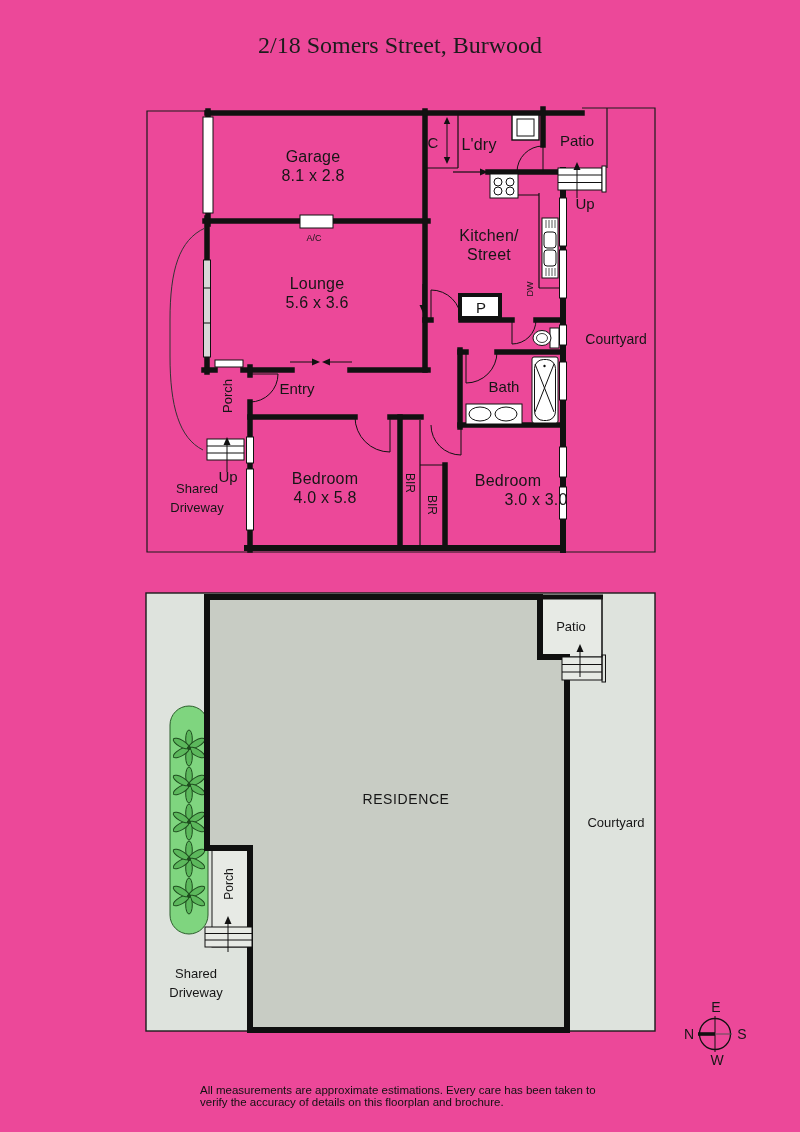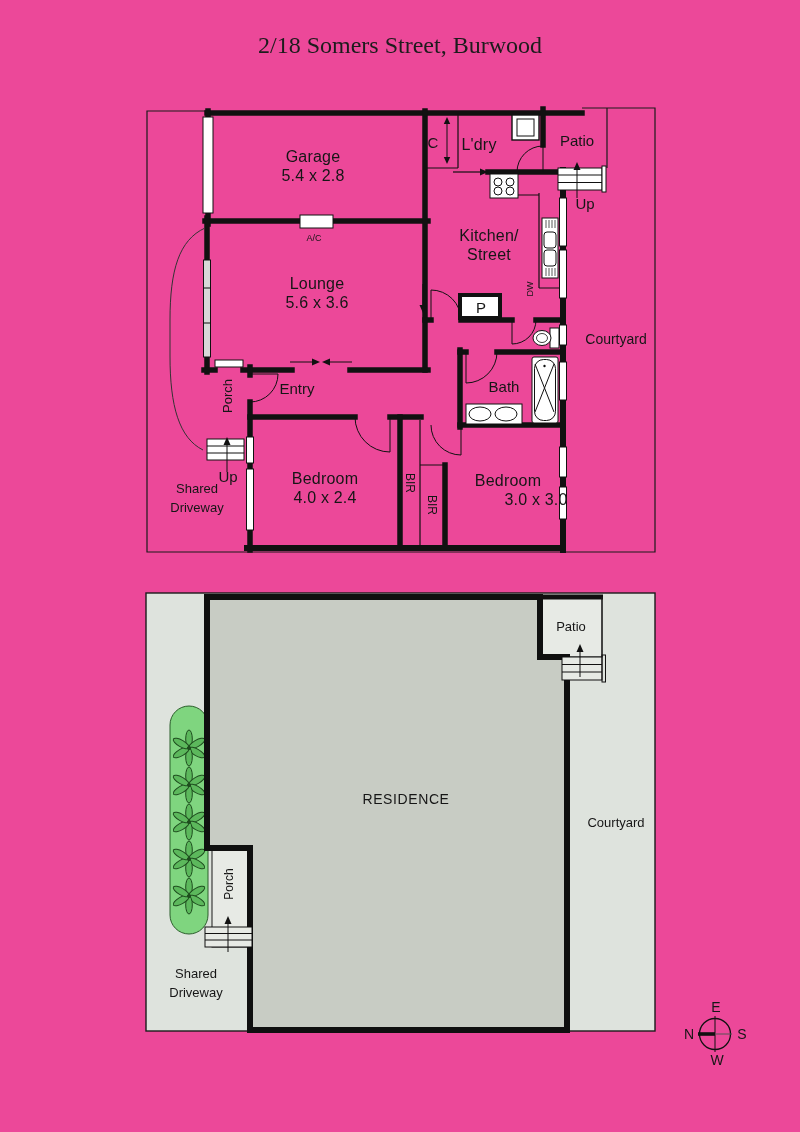--- a/index.html
+++ b/index.html
@@ -153,41 +153,41 @@
       </g>
       <g>
         <path d="M147,264 H169 M209,264 H187" stroke="#111" stroke-width="1.2" fill="none"></path>
         <polygon points="177,264 169,260.5 169,267.5" fill="#111"></polygon>
         <polygon points="179,264 187,260.5 187,267.5" fill="#111"></polygon>
       </g>
     </g>
   </svg>
 
   <div class="lbl s16" style="left:313px;top:157px">Garage</div>
-  <div class="lbl s16" style="left:313px;top:176px">5.4 x 2.8</div>
+  <div class="lbl s16" style="left:313px;top:176px">8.1 x 2.8</div>
   <div class="lbl s16" style="left:317px;top:284px">Lounge</div>
   <div class="lbl s16" style="left:317px;top:303px">5.6 x 3.6</div>
   <div class="lbl s9" style="left:314px;top:239px">A/C</div>
   <div class="lbl s15" style="left:433px;top:143px">C</div>
   <div class="lbl s16" style="left:479px;top:145px">L'dry</div>
   <div class="lbl s15" style="left:577px;top:141px">Patio</div>
   <div class="lbl s11" style="left:585px;top:204px">Up</div>
   <div class="lbl s16" style="left:489px;top:236px">Kitchen/</div>
   <div class="lbl s16" style="left:489px;top:255px">Street</div>
   <div class="lbl s9 rot-ccw" style="left:531px;top:289px">DW</div>
   <div class="lbl s15" style="left:481px;top:308px">P</div>
   <div class="lbl s14" style="left:616px;top:339px">Courtyard</div>
   <div class="lbl s15" style="left:504px;top:387px">Bath</div>
   <div class="lbl s15" style="left:297px;top:389px">Entry</div>
   <div class="lbl s13 rot-ccw" style="left:228px;top:396px">Porch</div>
   <div class="lbl s11" style="left:228px;top:477px">Up</div>
   <div class="lbl s13" style="left:197px;top:489px">Shared</div>
   <div class="lbl s13" style="left:197px;top:508px">Driveway</div>
   <div class="lbl s16" style="left:325px;top:479px">Bedroom</div>
-  <div class="lbl s16" style="left:325px;top:498px">4.0 x 2.4</div>
+  <div class="lbl s16" style="left:325px;top:498px">4.0 x 5.8</div>
   <div class="lbl s12 rot-cw" style="left:410px;top:483px">BIR</div>
   <div class="lbl s12 rot-cw" style="left:432px;top:505px">BIR</div>
   <div class="lbl s16" style="left:508px;top:481px">Bedroom</div>
   <div class="lbl s16" style="left:536px;top:500px">3.0 x 3.0</div>
 
   <svg class="sitesvg" width="520" height="450" viewBox="0 0 520 450">
     <defs>
       <g id="tree" stroke="#1e4d1e" stroke-width="1" fill="#5cb85c">
         <ellipse cx="0" cy="-9" rx="3.3" ry="9"></ellipse>
         <ellipse cx="0" cy="-9" rx="3.3" ry="9" transform="rotate(60)"></ellipse>
@@ -242,14 +242,15 @@
     <circle cx="30" cy="30" r="15.5" fill="none" stroke="#111" stroke-width="1.3"></circle>
     <path d="M30,12 V48" stroke="#111" stroke-width="1" fill="none"></path>
     <path d="M13,30 H30" stroke="#111" stroke-width="3.6" fill="none"></path>
     <path d="M30,30 H47" stroke="#555" stroke-width="1" fill="none"></path>
   </svg>
   <div class="lbl s14" style="left:716px;top:1007px">E</div>
   <div class="lbl s14" style="left:689px;top:1034px">N</div>
   <div class="lbl s14" style="left:742px;top:1034px">S</div>
   <div class="lbl s14" style="left:717px;top:1060px">W</div>
 
+  <div class="disclaimer">All measurements are approximate estimations. Every care has been taken to verify the accuracy of details on this floorplan and brochure.</div>
 
 </div>
 
 </body></html>

